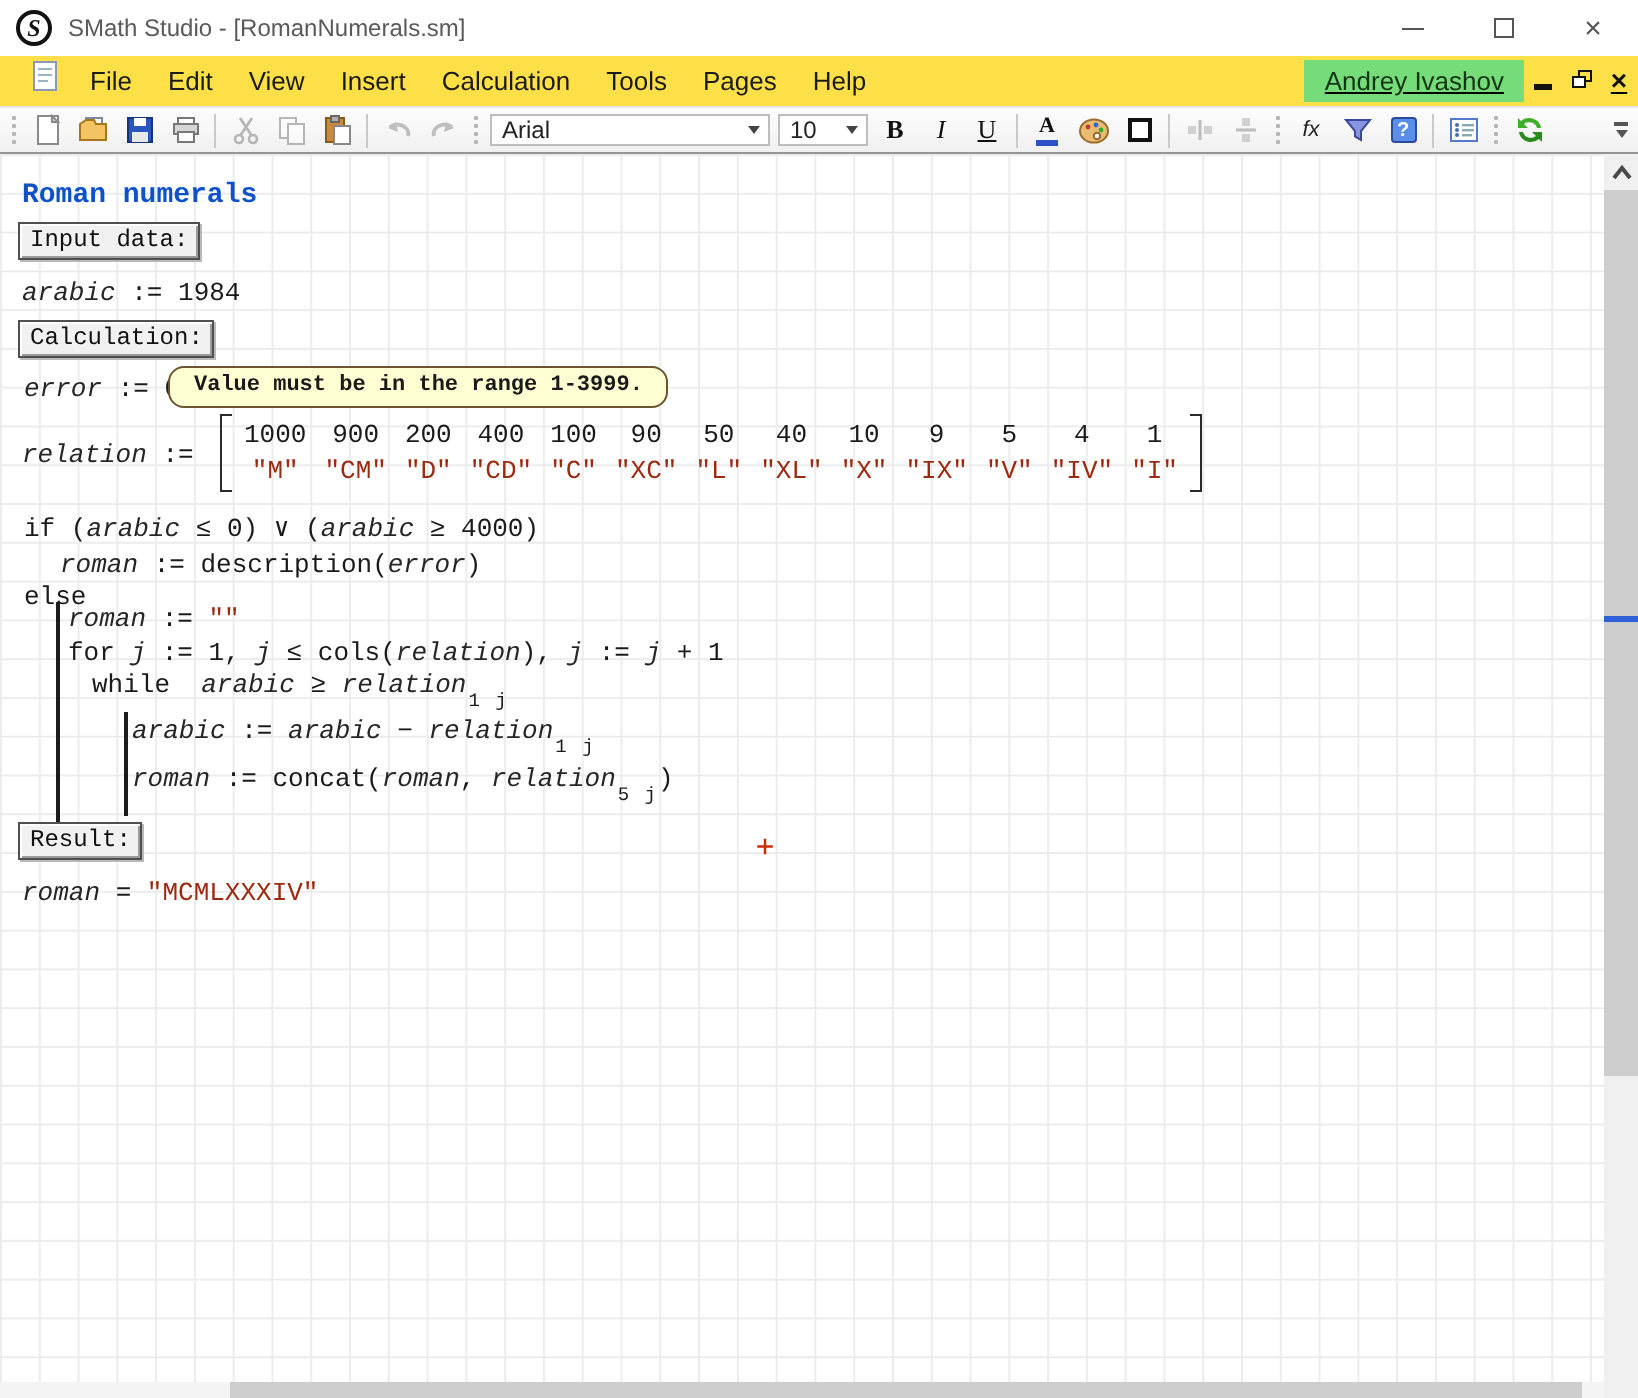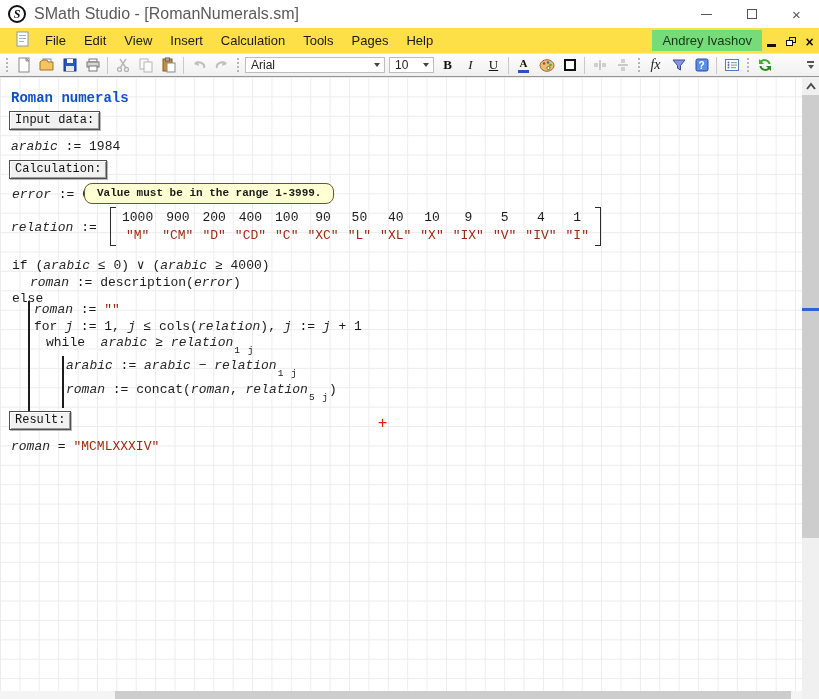--- a/index.html
+++ b/index.html
@@ -4,32 +4,32 @@
 <style>
   * { box-sizing: border-box; margin: 0; padding: 0; }
   html,body { width:819px; height:699px; overflow:hidden; background:#fff;
     font-family:"Liberation Sans","DejaVu Sans",sans-serif; }
 
   
   .titlebar { height:28px; display:flex; align-items:center; background:#fff; }
   .logo { width:18px; height:18px; margin-left:8px; border:2px solid #111;
     border-radius:50%; display:flex; align-items:center; justify-content:center;
     font:bold italic 12px "Liberation Serif",serif; color:#111; }
-  .title-text { margin-left:8px; font-size:16px; color:#5a5a5a; }
+  .title-text { margin-left:8px; font-size:12px; color:#5a5a5a; }
   .win-btns { margin-left:auto; display:flex; height:28px; }
   .win-btn { width:45px; display:flex; align-items:center; justify-content:center; color:#555; }
   .glyph-min { width:11px; height:1px; background:#555; }
   .glyph-max { width:10px; height:10px; border:1px solid #555; }
   .glyph-close { font-size:15px; line-height:1; color:#555; }
 
   
   .menubar { height:25px; display:flex; align-items:center; background:#fde047; padding-left:14px; }
   .doc-icon { margin:0 6px 0 2px; }
   .menu-item { padding:3px 9px; font-size:13px; color:#1a1a1a; cursor:default; }
-  .menu-right { margin-left:auto; display:flex; align-items:flex-end; }
+  .menu-right { margin-left:auto; display:flex; align-items:flex-start;text-decoration:underline; }
   .user-badge { background:#76dc7a; color:#153515; font-size:13px; padding:3px 10px; }
   .mdi-btn { width:19px; height:19px; display:flex; align-items:center; justify-content:center;
     font-weight:bold; font-size:13px; color:#111; }
   .mdi-min { width:9px; height:3px; background:#111; margin-top:7px; }
   .mdi-restore { position:relative; width:10px; height:9px; }
   .mdi-restore i { position:absolute; top:0; right:0; width:7px; height:6px; border:1px solid #111; display:block; }
   .mdi-restore b { position:absolute; bottom:0; left:0; width:7px; height:6px; border:1px solid #111; background:#fff; display:block; }
   .mdi-close { font-size:14px; }
 
   
@@ -46,21 +46,21 @@
   .combo { height:16px; background:#fff; border:1px solid #bdbdbd; display:flex;
     align-items:center; font-size:12px; color:#222; padding-left:5px; margin:0 2px; }
   .combo .arr { margin-left:auto; margin-right:4px; width:0; height:0;
     border-left:3.5px solid transparent; border-right:3.5px solid transparent; border-top:4px solid #444; }
   .txt-glyph { font-family:"Liberation Serif",serif; font-size:13px; color:#111; }
   .bold-g { font-weight:bold; }
   .italic-g { font-style:italic; }
   .under-g { text-decoration:underline; }
   .fontcolor-wrap { display:flex; flex-direction:column; align-items:center; line-height:1; }
   .fontcolor-wrap .bar { width:11px; height:3px; background:#2b50c8; margin-top:1px; }
-  .fx-g { font-family:Liberation Serif, serif; font-style:italic; font-size:14px; color:#222; }
+  .fx-g { font-family:Liberation Sans, sans-serif; font-style:italic; font-size:11px; color:#222; }
   .overflow-btn { margin-left:auto; width:13px; display:flex; flex-direction:column; align-items:center; }
   .overflow-btn .bar { width:7px; height:1.5px; background:#555; margin-bottom:2px; }
   .overflow-btn .tri { width:0; height:0; border-left:3.5px solid transparent;
     border-right:3.5px solid transparent; border-top:4px solid #555; }
 
   
   .canvas { position:absolute; left:0; top:77px; width:802px; height:622px; background:#fff;
     background-image:linear-gradient(to right,#ececec 1px,transparent 1px),
                      linear-gradient(to bottom,#ececec 1px,transparent 1px);
     background-size:19.4px 19.4px; overflow:hidden; }

